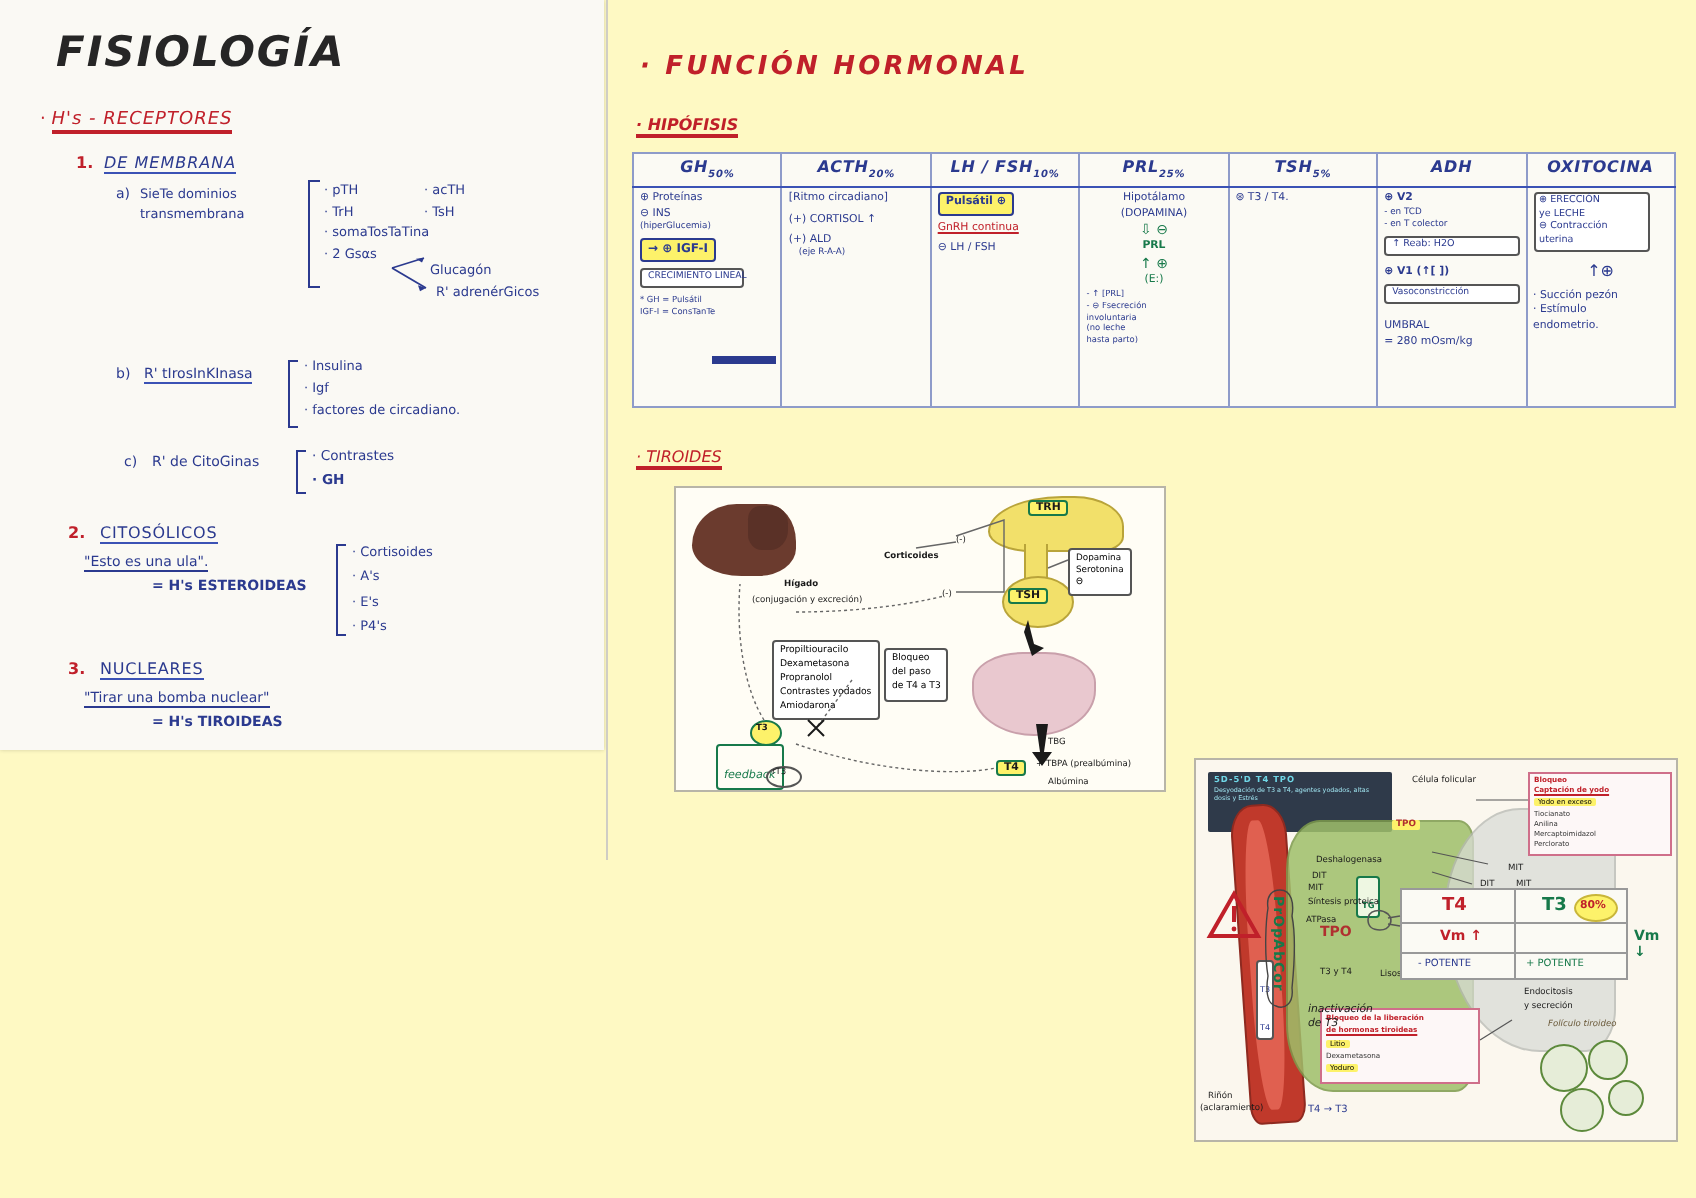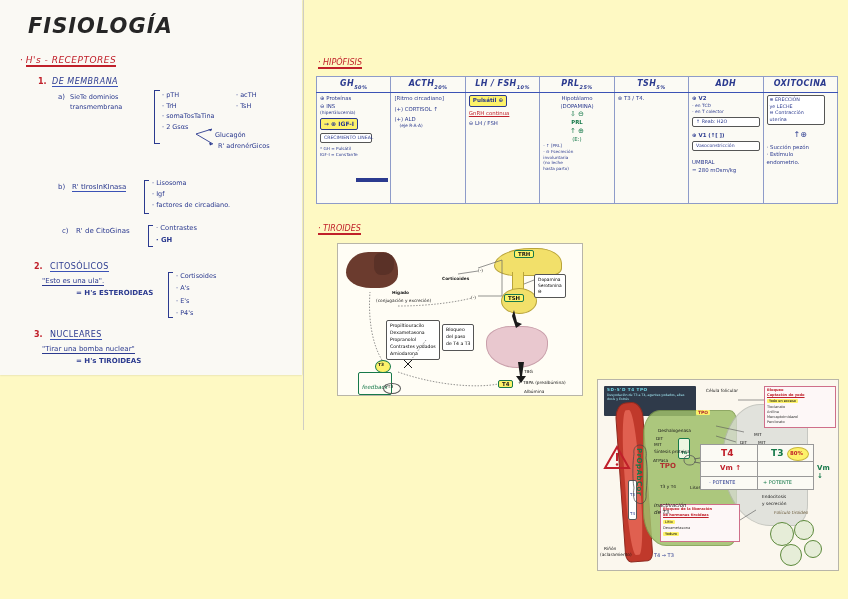--- a/index.html
+++ b/index.html
@@ -70,38 +70,38 @@
     <span>SieTe dominios transmembrana</span>
   </div>
 
   <div class="abs" style="left:154px;top:90px;width:5px;height:52px;border-left:1.2px solid #2b3a8f;border-top:1.2px solid #2b3a8f;border-bottom:1.2px solid #2b3a8f;"></div>
   <div class="abs hand blue" style="left:162px;top:90px;font-size:6.5px;line-height:1.65;">
     <span class="cellline">· pTH</span>
     <span class="cellline">· TrH</span>
     <span class="cellline">· somaTosTaTina</span>
     <span class="cellline">· 2 Gsαs</span>
   </div>
-  <div class="abs hand blue" style="left:212px;top:90px;font-size:6.5px;line-height:1.65;margin-left:24px;">
+  <div class="abs hand blue" style="left:212px;top:90px;font-size:6.5px;line-height:1.65;">
     <span class="cellline">· acTH</span>
     <span class="cellline">· TsH</span>
   </div>
   <div class="abs hand blue" style="left:215px;top:131px;font-size:6.5px;">Glucagón</div>
   <div class="abs hand blue" style="left:218px;top:142px;font-size:6.5px;">R' adrenérGicos</div>
   <svg class="abs" style="left:196px;top:126px;width:26px;height:22px;">
     <path d="M0,8 L16,3" stroke="#2b3a8f" stroke-width="0.9" fill="none"></path>
     <path d="M16,3 l-4,0.4 l3,1.8" fill="#2b3a8f"></path>
     <path d="M0,8 L17,18" stroke="#2b3a8f" stroke-width="0.9" fill="none"></path>
     <path d="M17,18 l-4,-1.4 l1,3" fill="#2b3a8f"></path>
   </svg>
 
   <div class="abs hand blue" style="left:58px;top:183px;font-size:7px;">b)</div>
   <div class="abs hand blue ulblue" style="left:72px;top:183px;font-size:7px;">R' tIrosInKInasa</div>
   <div class="abs" style="left:144px;top:180px;width:4px;height:32px;border-left:1.1px solid #2b3a8f;border-top:1.1px solid #2b3a8f;border-bottom:1.1px solid #2b3a8f;"></div>
   <div class="abs hand blue" style="left:152px;top:178px;font-size:6.5px;line-height:1.7;">
-    <span class="cellline">· Lisosoma</span>
+    <span class="cellline">· Insulina</span>
     <span class="cellline">· Igf</span>
     <span class="cellline">· factores de circadiano.</span>
   </div>
 
   <div class="abs hand blue" style="left:62px;top:227px;font-size:7px;">c)</div>
   <div class="abs hand blue" style="left:76px;top:227px;font-size:7px;">R' de CitoGinas</div>
   <div class="abs" style="left:148px;top:225px;width:4px;height:20px;border-left:1.1px solid #2b3a8f;border-top:1.1px solid #2b3a8f;border-bottom:1.1px solid #2b3a8f;"></div>
   <div class="abs hand blue" style="left:156px;top:223px;font-size:6.8px;line-height:1.7;">
     <span class="cellline">· Contrastes</span>
     <span class="cellline" style="font-weight:bold;">· GH</span>
@@ -123,22 +123,23 @@
 
   <div class="abs hand red" style="left:34px;top:330px;font-size:8px;font-weight:bold;">3.</div>
   <div class="abs hand blue ulblue" style="left:50px;top:330px;font-size:8px;letter-spacing:.4px;">NUCLEARES</div>
   <div class="abs hand blue" style="left:42px;top:345px;font-size:7px;">
     <span style="border-bottom:1px solid #2b3a8f;">"Tirar una bomba nuclear"</span>
   </div>
   <div class="abs hand blue" style="left:76px;top:357px;font-size:7px;font-weight:bold;">= H's TIROIDEAS</div>
 
   <div class="abs vrule" style="left:303px;top:0;height:430px;"></div>
 
-
-  <div class="abs hand red" style="left:318px;top:58px;font-size:8px;">
+  <div class="abs hand red" style="left:320px;top:26px;font-size:13px;font-style:italic;font-weight:bold;letter-spacing:1.6px;">· FUNCIÓN HORMONAL</div>
+
+  <div class="abs hand red" style="left:318px;top:58px;font-size:8px;font-weight:bold;">
     <span class="ulred" style="font-style:italic;">· HIPÓFISIS</span>
   </div>
 
   <div class="abs" style="left:316px;top:76px;width:522px;height:128px;background:#fbfaf4;">
     <table id="hormone-table">
       <thead>
         <tr>
           <th><span>GH</span><span class="pct">50%</span></th>
           <th><span>ACTH</span><span class="pct">20%</span></th>
           <th><span>LH / FSH</span><span class="pct">10%</span></th>

